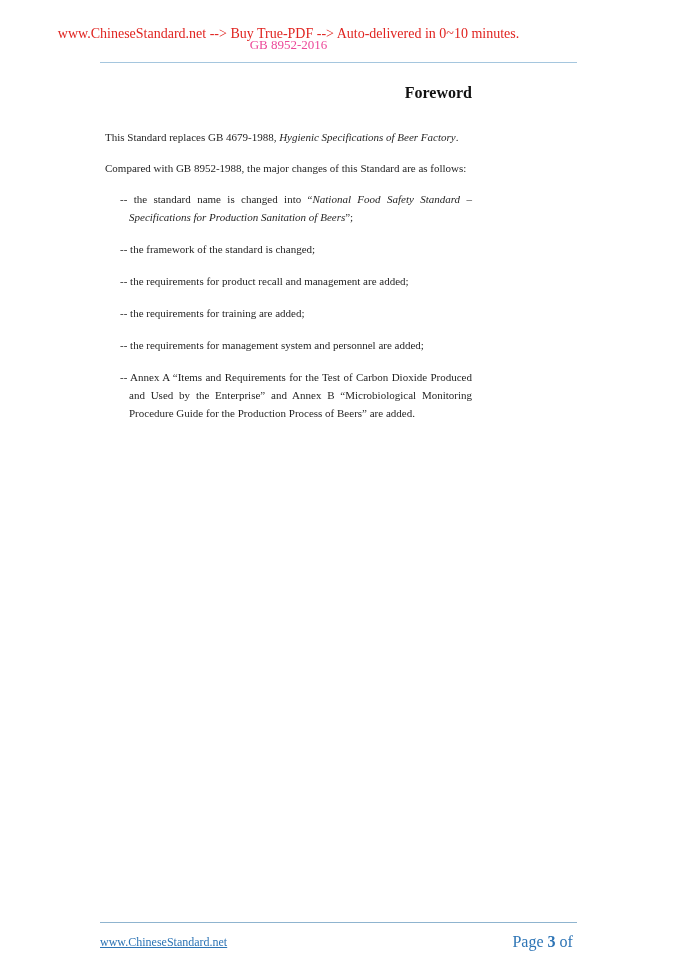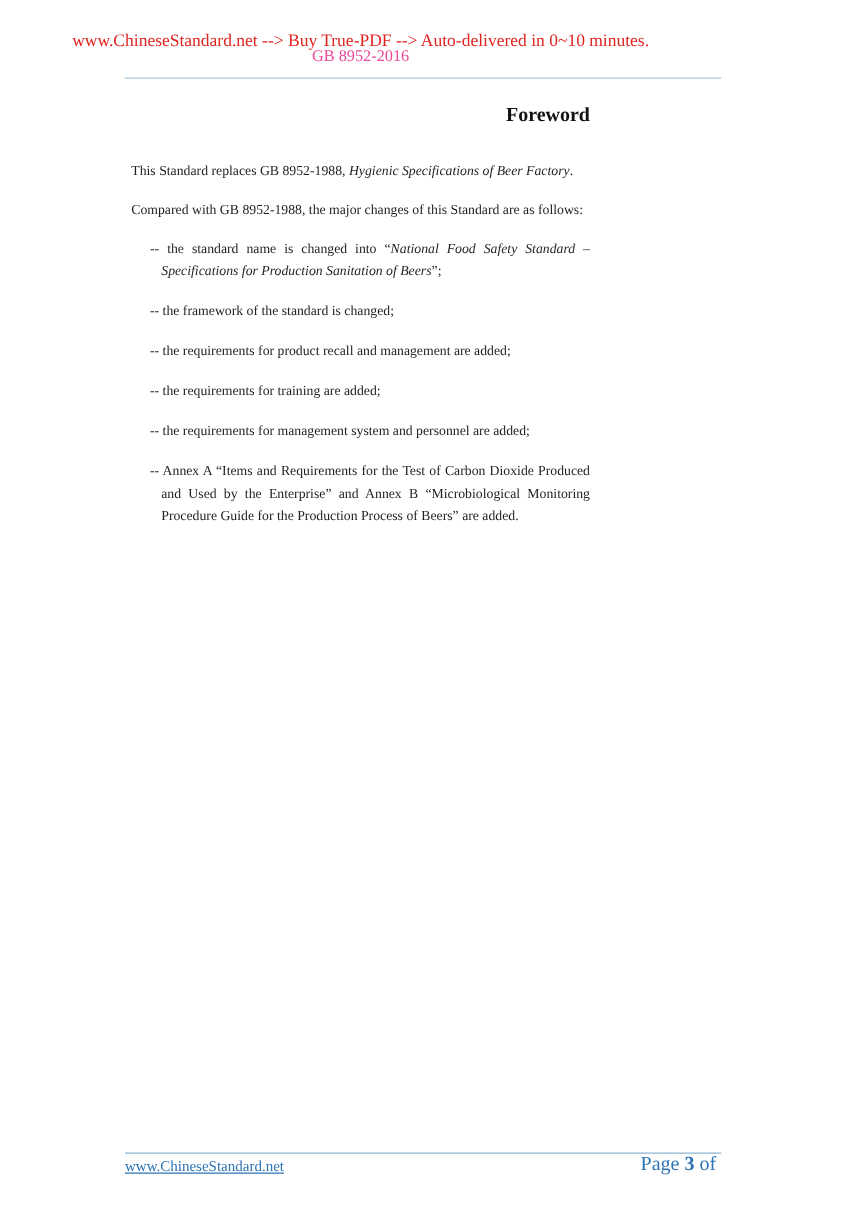--- a/index.html
+++ b/index.html
@@ -49,21 +49,22 @@
     text-align:justify;
     margin:0 0 14px 15px;
     padding-left:9px; text-indent:-9px;
     color:#1f1f1f;
   }
   .italic { font-style:italic; }
   
   .footer {
     position:absolute; top:922px; left:100px; width:492px;
     border-top:1px solid #8fb4cf;
-    display:flex; justify-content:space-between; align-items:flex-end;
+    display:flex; justify-content:space-between; align-items:center;
+    padding-top:10px;
   }
   .site-link {
     font-size:12px; color:#2d74b5;
     text-decoration:underline; cursor:pointer;
   }
   .page-num {
     font-size:16px; color:#2d74b5;
   }
   .page-num b { font-weight:bold; }
 </style>
@@ -75,21 +76,21 @@
   <div class="promo">www.ChineseStandard.net --&gt; Buy True-PDF --&gt; Auto-delivered in 0~10 minutes.</div>
 
   <div class="docnum">GB 8952-2016</div>
 
   <div class="header-rule"></div>
 
   <div class="content">
 
     <h1 class="title">Foreword</h1>
 
-    <p class="body-par"><span>This Standard replaces GB 8952-1988, </span><span class="italic">Hygienic Specifications of Beer Factory</span><span>.</span></p>
+    <p class="body-par"><span>This Standard replaces GB 4679-1988, </span><span class="italic">Hygienic Specifications of Beer Factory</span><span>.</span></p>
 
     <p class="body-par">Compared with GB 8952-1988, the major changes of this Standard are as follows:</p>
 
     <div class="bullets">
 
       <div class="bullet"><span>-- the standard name is changed into “</span><span class="italic">National Food Safety Standard – Specifications for Production Sanitation of Beers</span><span>”;</span></div>
 
       <div class="bullet"><span>-- the framework of the standard is changed;</span></div>
 
       <div class="bullet"><span>-- the requirements for product recall and management are added;</span></div>

